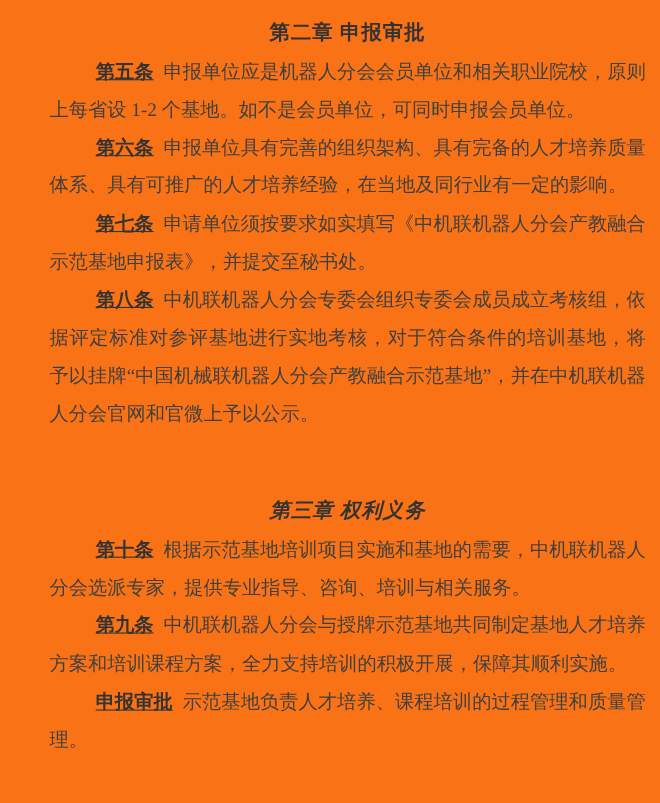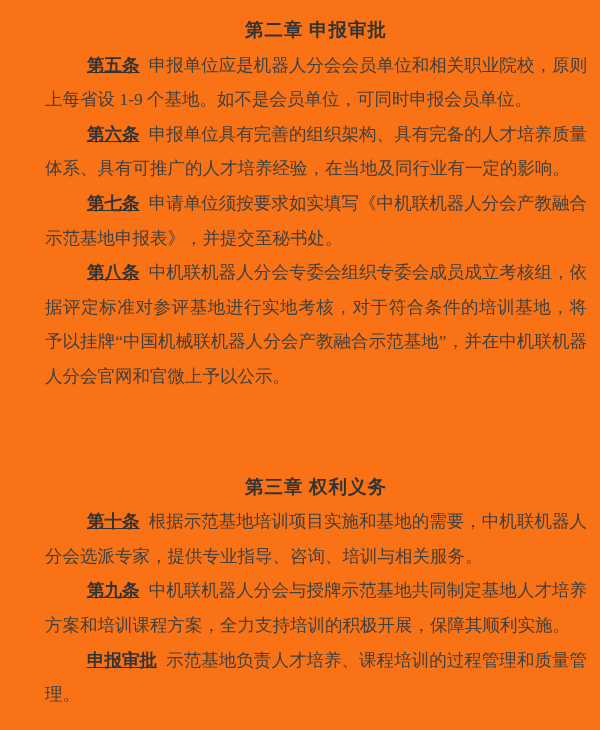--- a/index.html
+++ b/index.html
@@ -23,21 +23,22 @@
   .chapter-heading {
     margin: 0;
     font-size: 18.5px;
     font-weight: bold;
     line-height: 34.6px;
     text-align: center;
     color: #333333;
     letter-spacing: 1px;
   }
   .chapter-heading.chapter-gap {
-    margin-top: 76px;
+    margin-top: 54px;
+    font-style: italic;
   }
   .article {
     margin: 0;
     font-size: 17.5px;
     line-height: 34.6px;
     text-align: justify;
     text-indent: 42px;
     color: #404040;
     word-break: break-all;
   }
@@ -48,21 +49,21 @@
     text-decoration: underline;
   }
 </style>
 </head>
 <body>
 
 <div class="page">
 
   <h2 class="chapter-heading">第二章 申报审批</h2>
 
-  <p class="article"><span class="art-label">第五条</span><span class="art-text">申报单位应是机器人分会会员单位和相关职业院校，原则上每省设 1-9 个基地。如不是会员单位，可同时申报会员单位。</span></p>
+  <p class="article"><span class="art-label">第五条</span><span class="art-text">申报单位应是机器人分会会员单位和相关职业院校，原则上每省设 1-2 个基地。如不是会员单位，可同时申报会员单位。</span></p>
 
   <p class="article"><span class="art-label">第六条</span><span class="art-text">申报单位具有完善的组织架构、具有完备的人才培养质量体系、具有可推广的人才培养经验，在当地及同行业有一定的影响。</span></p>
 
   <p class="article"><span class="art-label">第七条</span><span class="art-text">申请单位须按要求如实填写《中机联机器人分会产教融合示范基地申报表》，并提交至秘书处。</span></p>
 
   <p class="article"><span class="art-label">第八条</span><span class="art-text">中机联机器人分会专委会组织专委会成员成立考核组，依据评定标准对参评基地进行实地考核，对于符合条件的培训基地，将予以挂牌“中国机械联机器人分会产教融合示范基地”，并在中机联机器人分会官网和官微上予以公示。</span></p>
 
   <h2 class="chapter-heading chapter-gap">第三章 权利义务</h2>
 
   <p class="article"><span class="art-label">第十条</span><span class="art-text">根据示范基地培训项目实施和基地的需要，中机联机器人分会选派专家，提供专业指导、咨询、培训与相关服务。</span></p>

